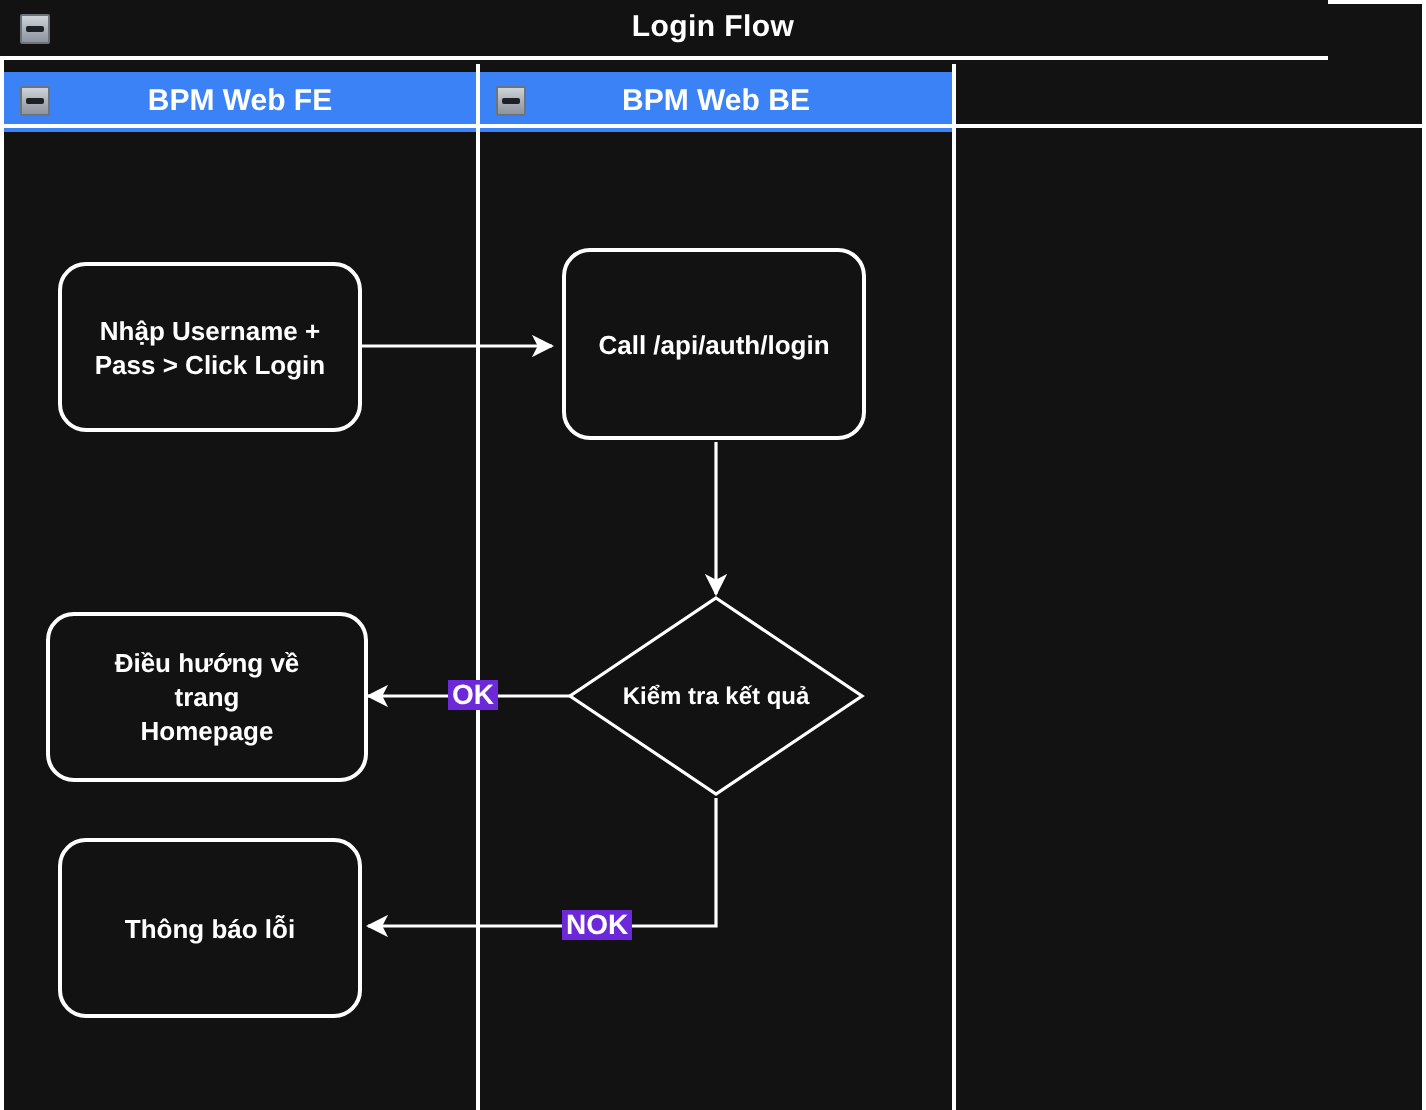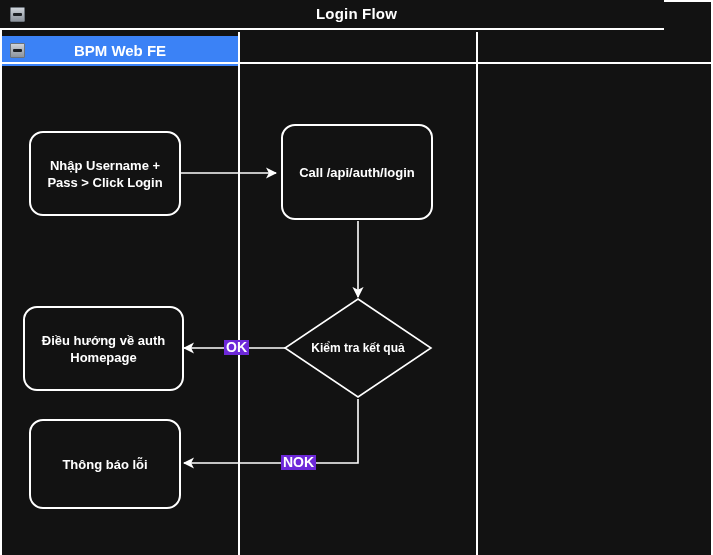--- a/index.html
+++ b/index.html
@@ -170,20 +170,24 @@
 
   <div id="pool-title">
     <div class="collapse-marker" style="left:10px;top:7px;"></div>
     <div class="title-text">Login Flow</div>
   </div>
 
   <div class="lane-header" style="left:2px;width:236px;">
     <div class="collapse-marker" style="left:8px;top:7px;"></div>
     <div class="lane-title">BPM Web FE</div>
   </div>
+  <div class="lane-header" style="left:240px;width:236px;">
+    <div class="collapse-marker" style="left:8px;top:7px;"></div>
+    <div class="lane-title">BPM Web BE</div>
+  </div>
 
   <div id="header-rule"></div>
 
   <div class="lane-divider" style="left:238px;"></div>
   <div class="lane-divider" style="left:476px;"></div>
 
   <svg class="connector" viewBox="0 0 713 555">
     <defs>
       <marker id="arrow" viewBox="0 0 10 10" refX="9" refY="5" markerWidth="7" markerHeight="7" orient="auto-start-reverse">
         <path d="M 0 0 L 10 5 L 0 10 L 2.6 5 z" fill="#ffffff"></path>
@@ -207,18 +211,18 @@
 
   <div class="node" style="left:281px;top:124px;width:152px;height:96px;">Call /api/auth/login</div>
 
   <div class="gateway" style="left:283px;top:297px;width:150px;height:102px;">
     <svg width="150" height="102" viewBox="0 0 150 102">
       <polygon points="75,2 148,51 75,100 2,51" fill="#121212" stroke="#ffffff" stroke-width="1.6"></polygon>
     </svg>
     <div class="gw-label">Kiểm tra kết quả</div>
   </div>
 
-  <div class="node" style="left:23px;top:306px;width:161px;height:85px;">Điều hướng về auth
+  <div class="node" style="left:23px;top:306px;width:161px;height:85px;">Điều hướng về trang
 Homepage</div>
 
   <div class="node" style="left:29px;top:419px;width:152px;height:90px;">Thông báo lỗi</div>
 
 </div>
 
 </body></html>

